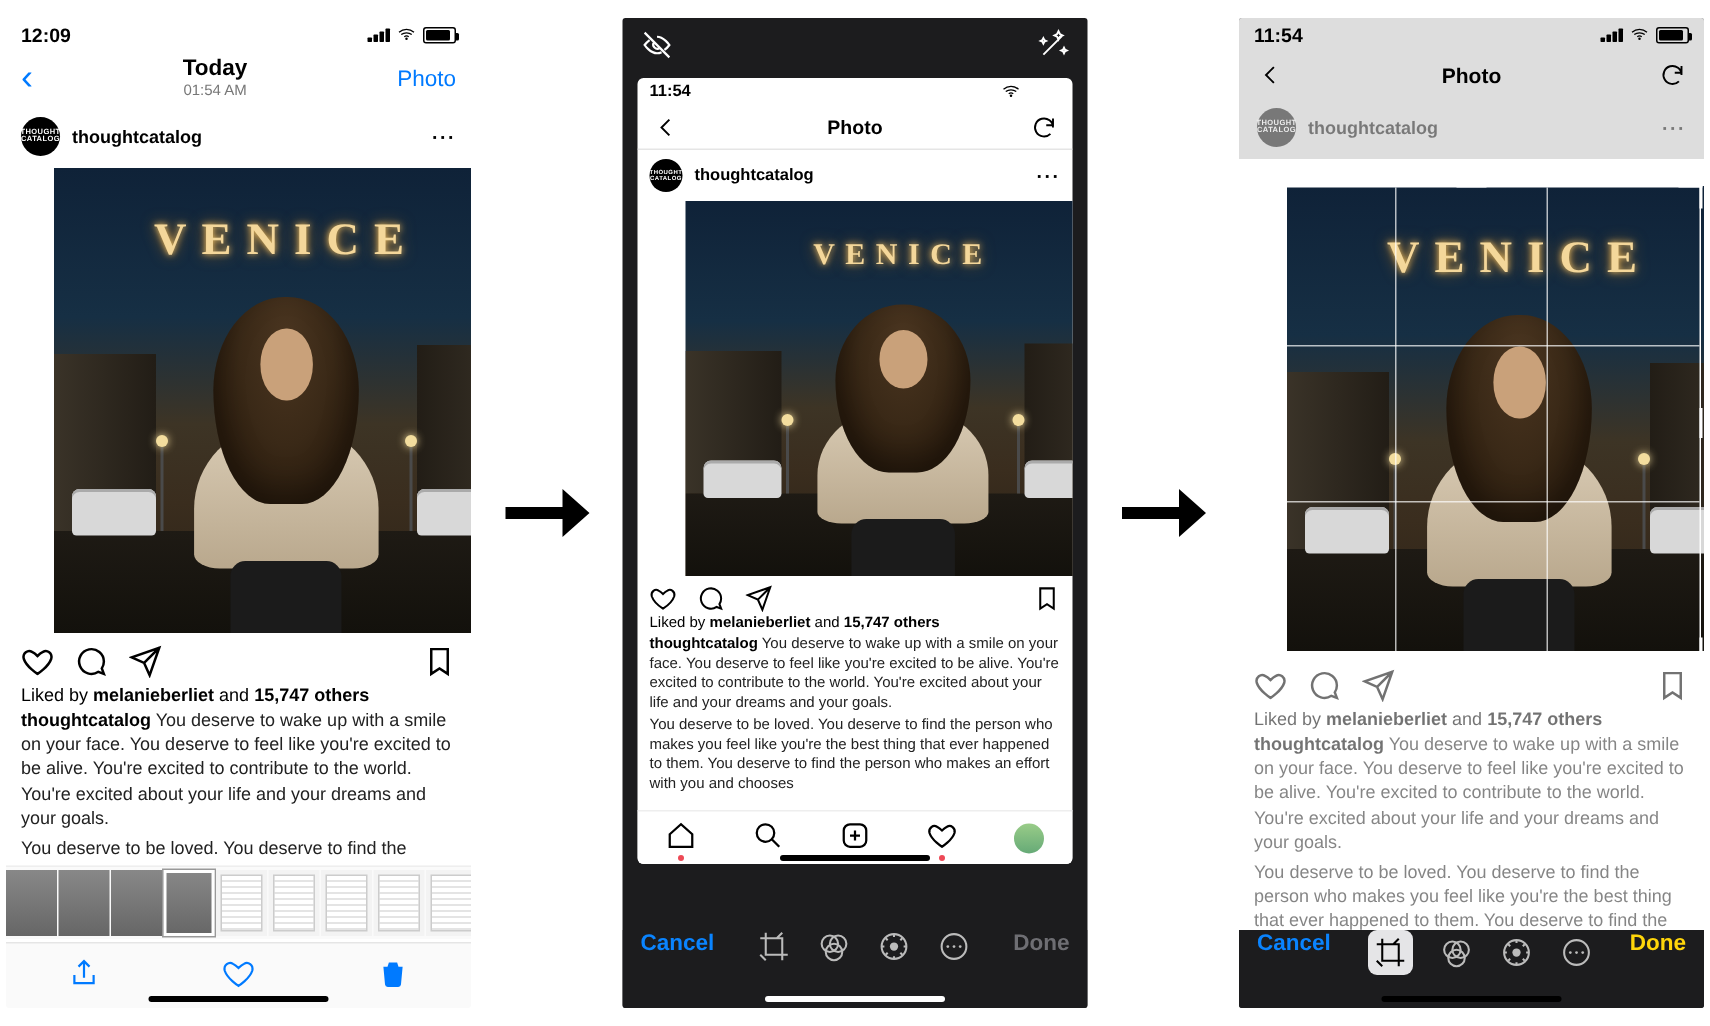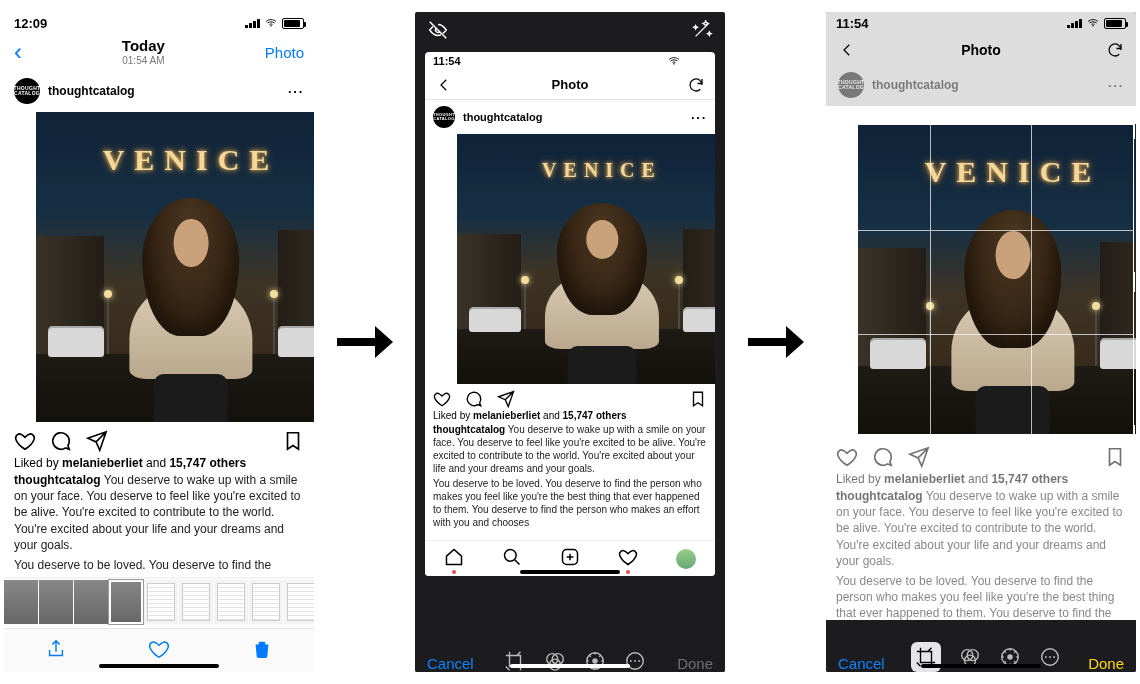--- a/index.html
+++ b/index.html
@@ -226,22 +226,22 @@
   }
   .inner-tabs svg{width:20px;height:20px;stroke:#000;fill:none;stroke-width:1.8}
   .inner-tabs .dot{position:relative}
   .inner-tabs .dot::after{content:"";position:absolute;bottom:-4px;left:50%;transform:translateX(-50%);width:4px;height:4px;border-radius:50%;background:#ed4956}
   .inner-tabs .av{width:20px;height:20px;border-radius:50%;background:linear-gradient(#9c8,#6a7);}
   .inner-home{position:absolute;bottom:2px;left:50%;transform:translateX(-50%);width:100px;height:4px;border-radius:2px;background:#000}
 
   
   .editbar {
     margin-top:auto;
-    height:52px; display:flex; align-items:flex-end; justify-content:space-between;
-    padding:0 12px; background:#1c1c1e; color:#fff;
+    height:52px; display:flex; align-items:flex-start; justify-content:space-between;
+    padding:0 12px; background:#1c1c1e; color:#fff;font-weight:bold;
   }
   .editbar .mid { display:flex; gap:18px; align-items:center; }
   .editbar svg{width:22px;height:22px;stroke:#bbb;fill:none;stroke-width:1.5}
   .editbar .txt{font-size:15px}
   .editbar .txt.cancel{color:#0a84ff}
   .editbar .txt.done-dim{color:#6e6e73}
   .editbar .txt.done{color:#ffd60a}
   .editbar .tool-sel{
     width:30px;height:30px;border-radius:6px;background:#e5e5e7;
     display:flex;align-items:center;justify-content:center;

